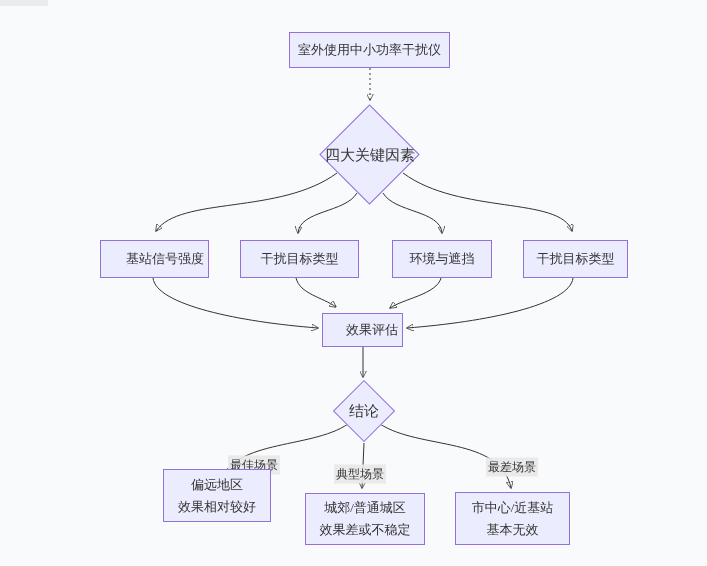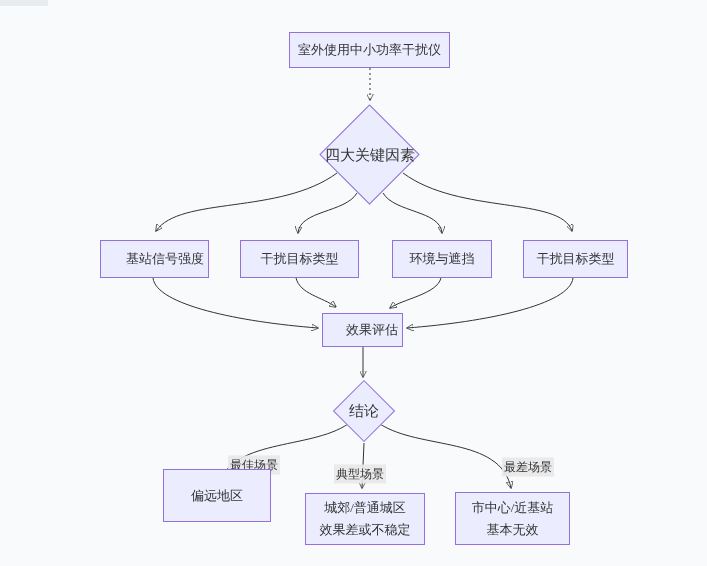--- a/index.html
+++ b/index.html
@@ -95,24 +95,25 @@
     <span>效果评估</span>
   </div>
 
   <div class="diamond" style="left:333px; top:380px; width:62px; height:62px;">
     <div class="shape" style="left:9px; top:9px; width:44px; height:44px;"></div>
     <span class="dlabel">结论</span>
   </div>
 
   <div class="edge-label" style="left:218px; top:465px;margin-left:36px;">最佳场景</div>
   <div class="edge-label" style="left:360px; top:465px;margin-top:9px;">典型场景</div>
-  <div class="edge-label" style="left:528px; top:467px;">最差场景</div>
+  <div class="edge-label" style="left:512px; top:467px;">最差场景</div>
 
   <div class="node multi" style="left:163px; top:469px; width:108px; height:53px;">
     <span>偏远地区</span>
+    <span>效果相对较好</span>
   </div>
   <div class="node multi" style="left:305px; top:493px; width:120px; height:52px;">
     <span>城郊/普通城区</span>
     <span>效果差或不稳定</span>
   </div>
   <div class="node multi" style="left:455px; top:492px; width:115px; height:53px;">
     <span>市中心/近基站</span>
     <span>基本无效</span>
   </div>
 

